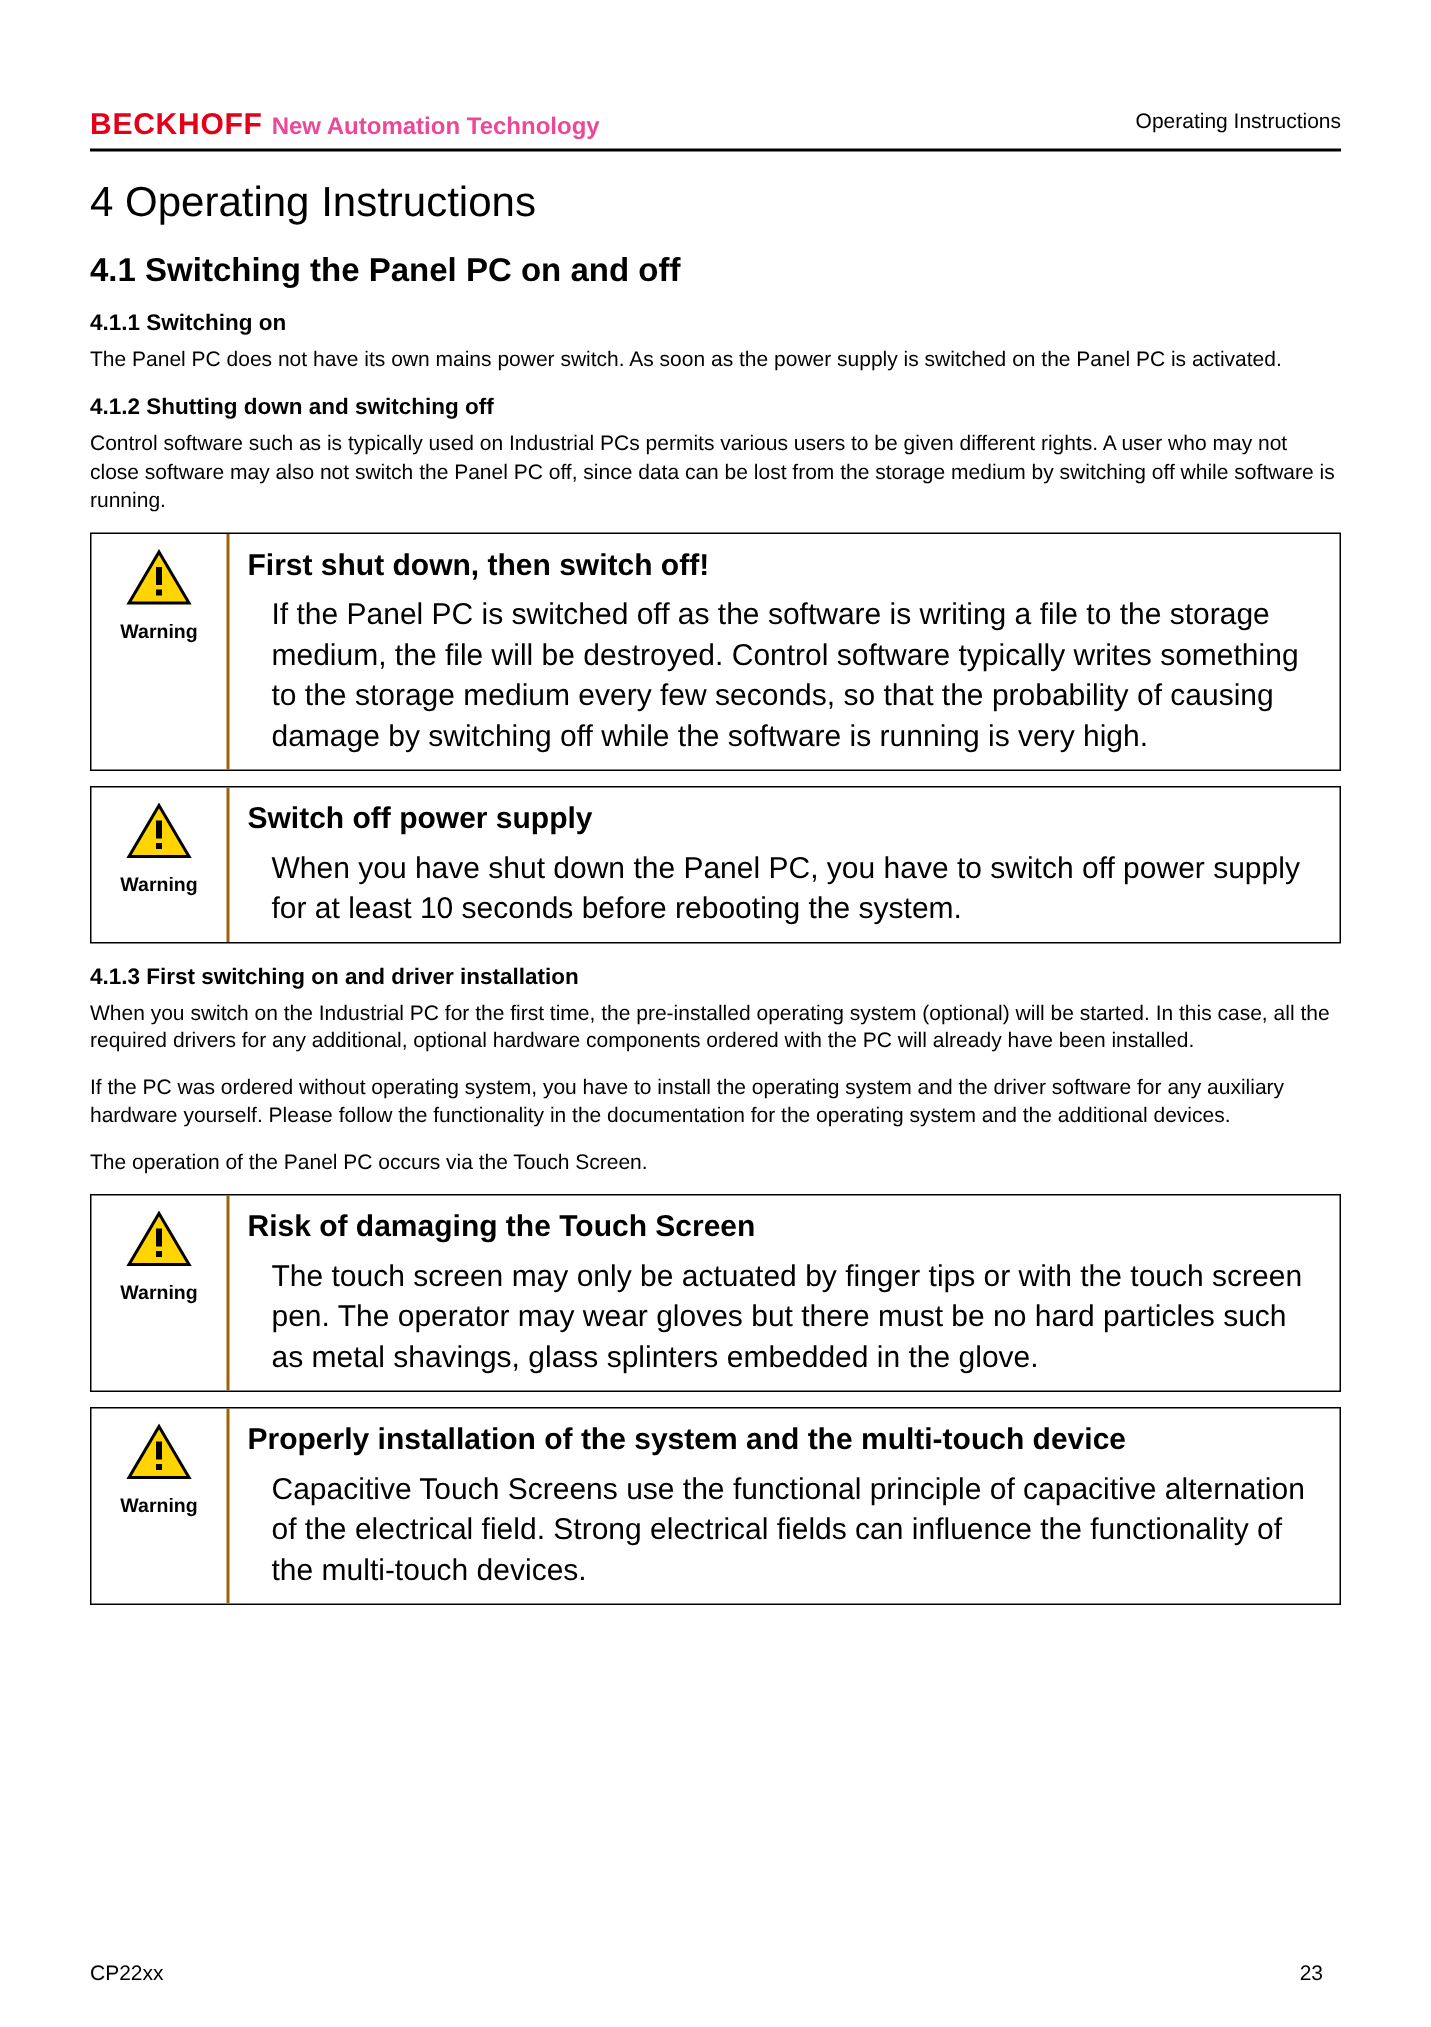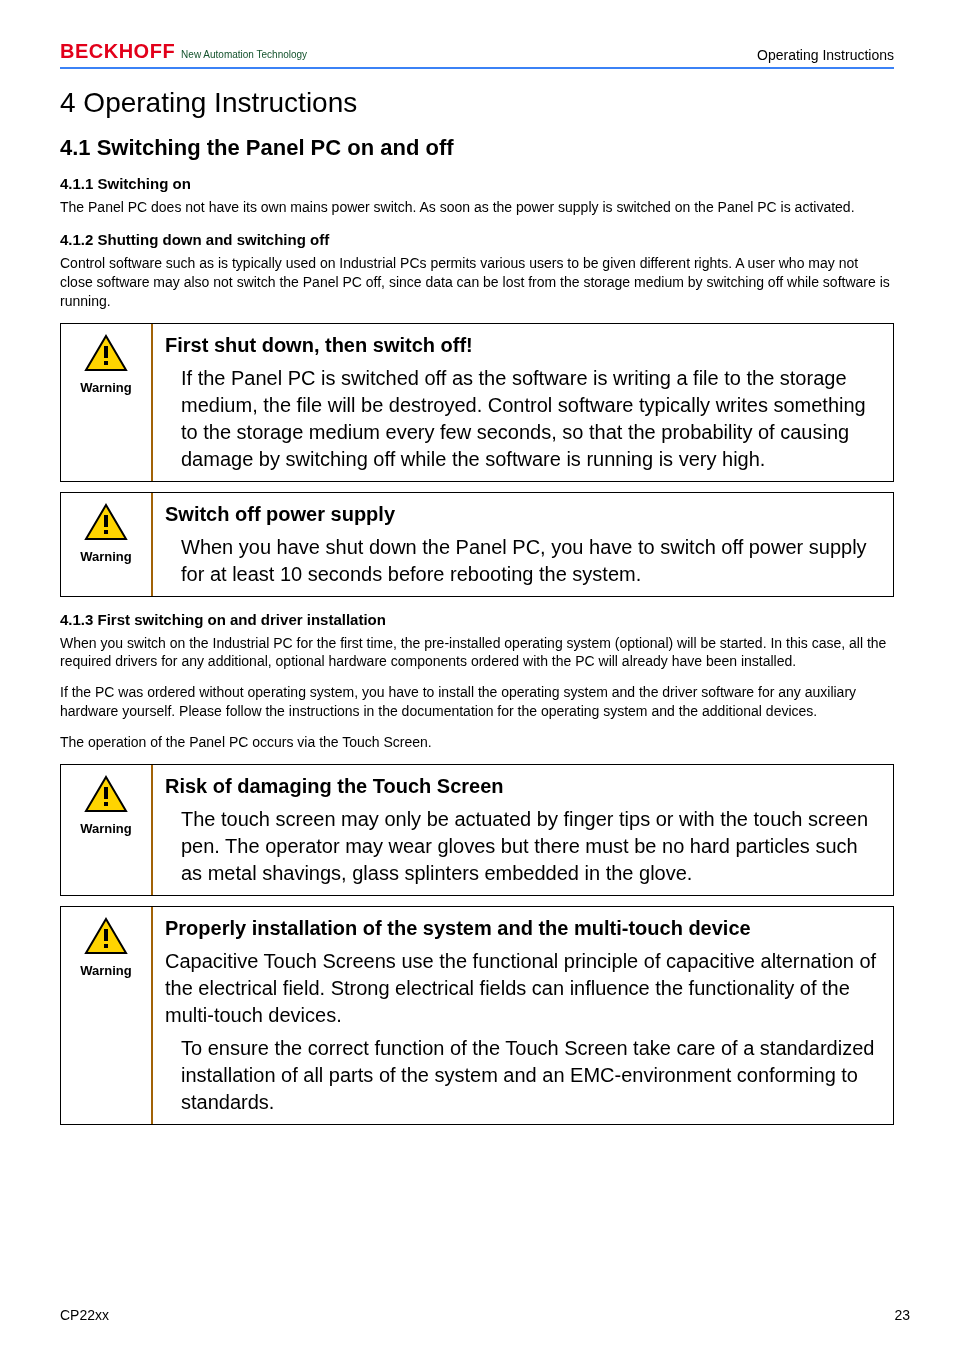--- a/index.html
+++ b/index.html
@@ -13,39 +13,40 @@
     width: 954px;
     min-height: 1351px;
     margin: 0 auto;
     padding: 40px 60px;
     box-sizing: border-box;
     position: relative;
   }
   .header {
     display: flex;
     justify-content: space-between;
-    align-items: flex-end;
-    border-bottom: 2px solid #3b82f6;
+    border-bottom: 2px solid #000000;
     padding-bottom: 4px;
     margin-bottom: 18px;
+    margin-top: 32px;
   }
   .logo-area {
     display: flex;
     align-items: baseline;
   }
   .logo-beckhoff {
     color: #e2001a;
     font-weight: bold;
     font-size: 20px;
     letter-spacing: 0.5px;
   }
   .logo-tagline {
-    font-size: 10px;
+    font-size: 16px;
     margin-left: 6px;
-    color: #14532d;
+    color: #ec4899;
+    font-weight: bold;
   }
   .header-right {
     font-size: 14px;
   }
   h1 {
     font-size: 28px;
     margin: 18px 0 14px 0;
     font-weight: normal;
   }
   h2 {
@@ -98,21 +99,21 @@
     margin: 0 0 6px 0;
   }
   .warning-right .para:last-child {
     margin-bottom: 0;
     margin-left: 16px;
   }
   .footer {
     position: absolute;
     bottom: 28px;
     left: 60px;
-    right: 44px;
+    right: 72px;
     display: flex;
     justify-content: space-between;
     font-size: 14px;
   }
 </style>
 </head>
 <body>
 
 <div class="page">
 
@@ -159,21 +160,21 @@
       <div class="warning-label">Warning</div>
     </div>
     <div class="warning-right">
       <strong>Switch off power supply</strong>
       <div class="para">When you have shut down the Panel PC, you have to switch off power supply for at least 10 seconds before rebooting the system.</div>
     </div>
   </div>
 
   <h3>4.1.3  First switching on and driver installation</h3>
   <p>When you switch on the Industrial PC for the first time, the pre-installed operating system (optional) will be started. In this case, all the required drivers for any additional, optional hardware components ordered with the PC will already have been installed.</p>
-  <p>If the PC was ordered without operating system, you have to install the operating system and the driver software for any auxiliary hardware yourself. Please follow the instructions in the documentation for the operating system and the additional devices.</p>
+  <p>If the PC was ordered without operating system, you have to install the operating system and the driver software for any auxiliary hardware yourself. Please follow the functionality in the documentation for the operating system and the additional devices.</p>
 
   <p>The operation of the Panel PC occurs via the Touch Screen.</p>
 
   <div class="warning-box">
     <div class="warning-left">
       <svg class="warning-icon" viewBox="0 0 44 38">
         <polygon points="22,2 42,36 2,36" fill="#ffd400" stroke="#000" stroke-width="2"></polygon>
         <rect x="20" y="12" width="4" height="12" fill="#000"></rect>
         <rect x="20" y="27" width="4" height="4" fill="#000"></rect>
       </svg>
@@ -190,21 +191,20 @@
       <svg class="warning-icon" viewBox="0 0 44 38">
         <polygon points="22,2 42,36 2,36" fill="#ffd400" stroke="#000" stroke-width="2"></polygon>
         <rect x="20" y="12" width="4" height="12" fill="#000"></rect>
         <rect x="20" y="27" width="4" height="4" fill="#000"></rect>
       </svg>
       <div class="warning-label">Warning</div>
     </div>
     <div class="warning-right">
       <strong>Properly installation of the system and the multi-touch device</strong>
       <div class="para">Capacitive Touch Screens use the functional principle of capacitive alternation of the electrical field. Strong electrical fields can influence the functionality of the multi-touch devices.</div>
-      <div class="para">To ensure the correct function of the Touch Screen take care of a standardized installation of all parts of the system and an EMC-environment conforming to standards.</div>
     </div>
   </div>
 
   <div class="footer">
     <span>CP22xx</span>
     <span>23</span>
   </div>
 
 </div>
 

